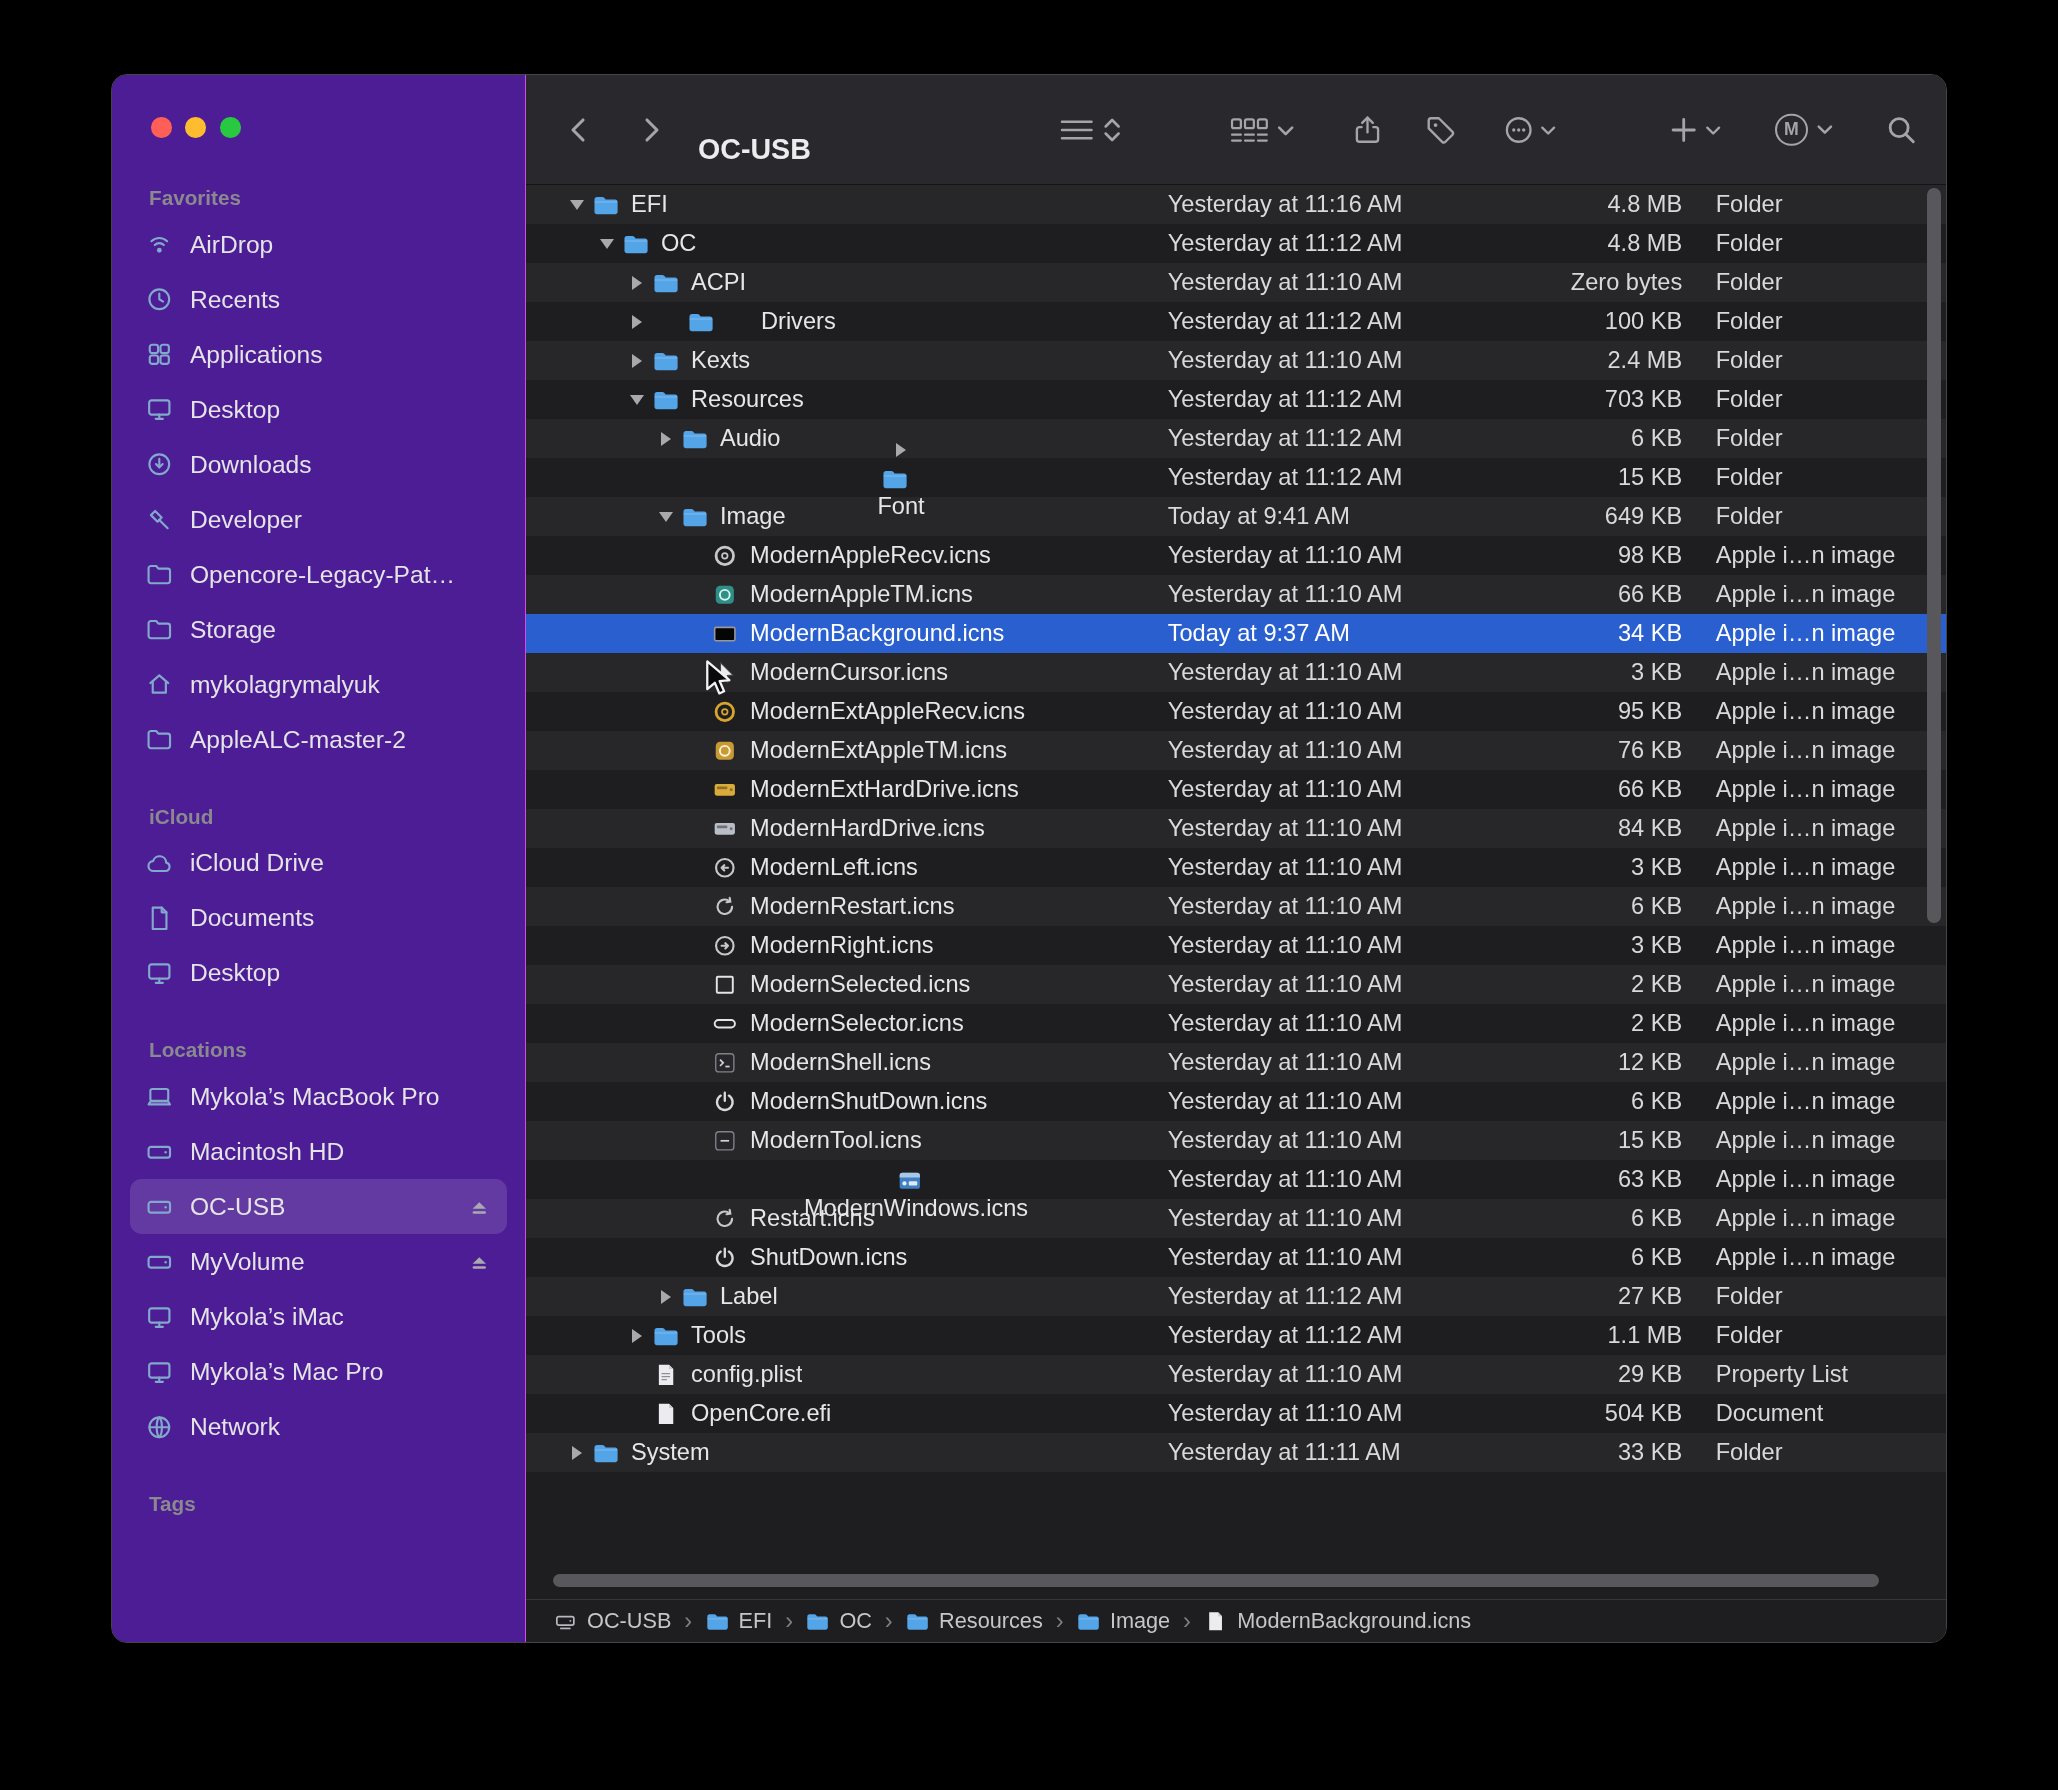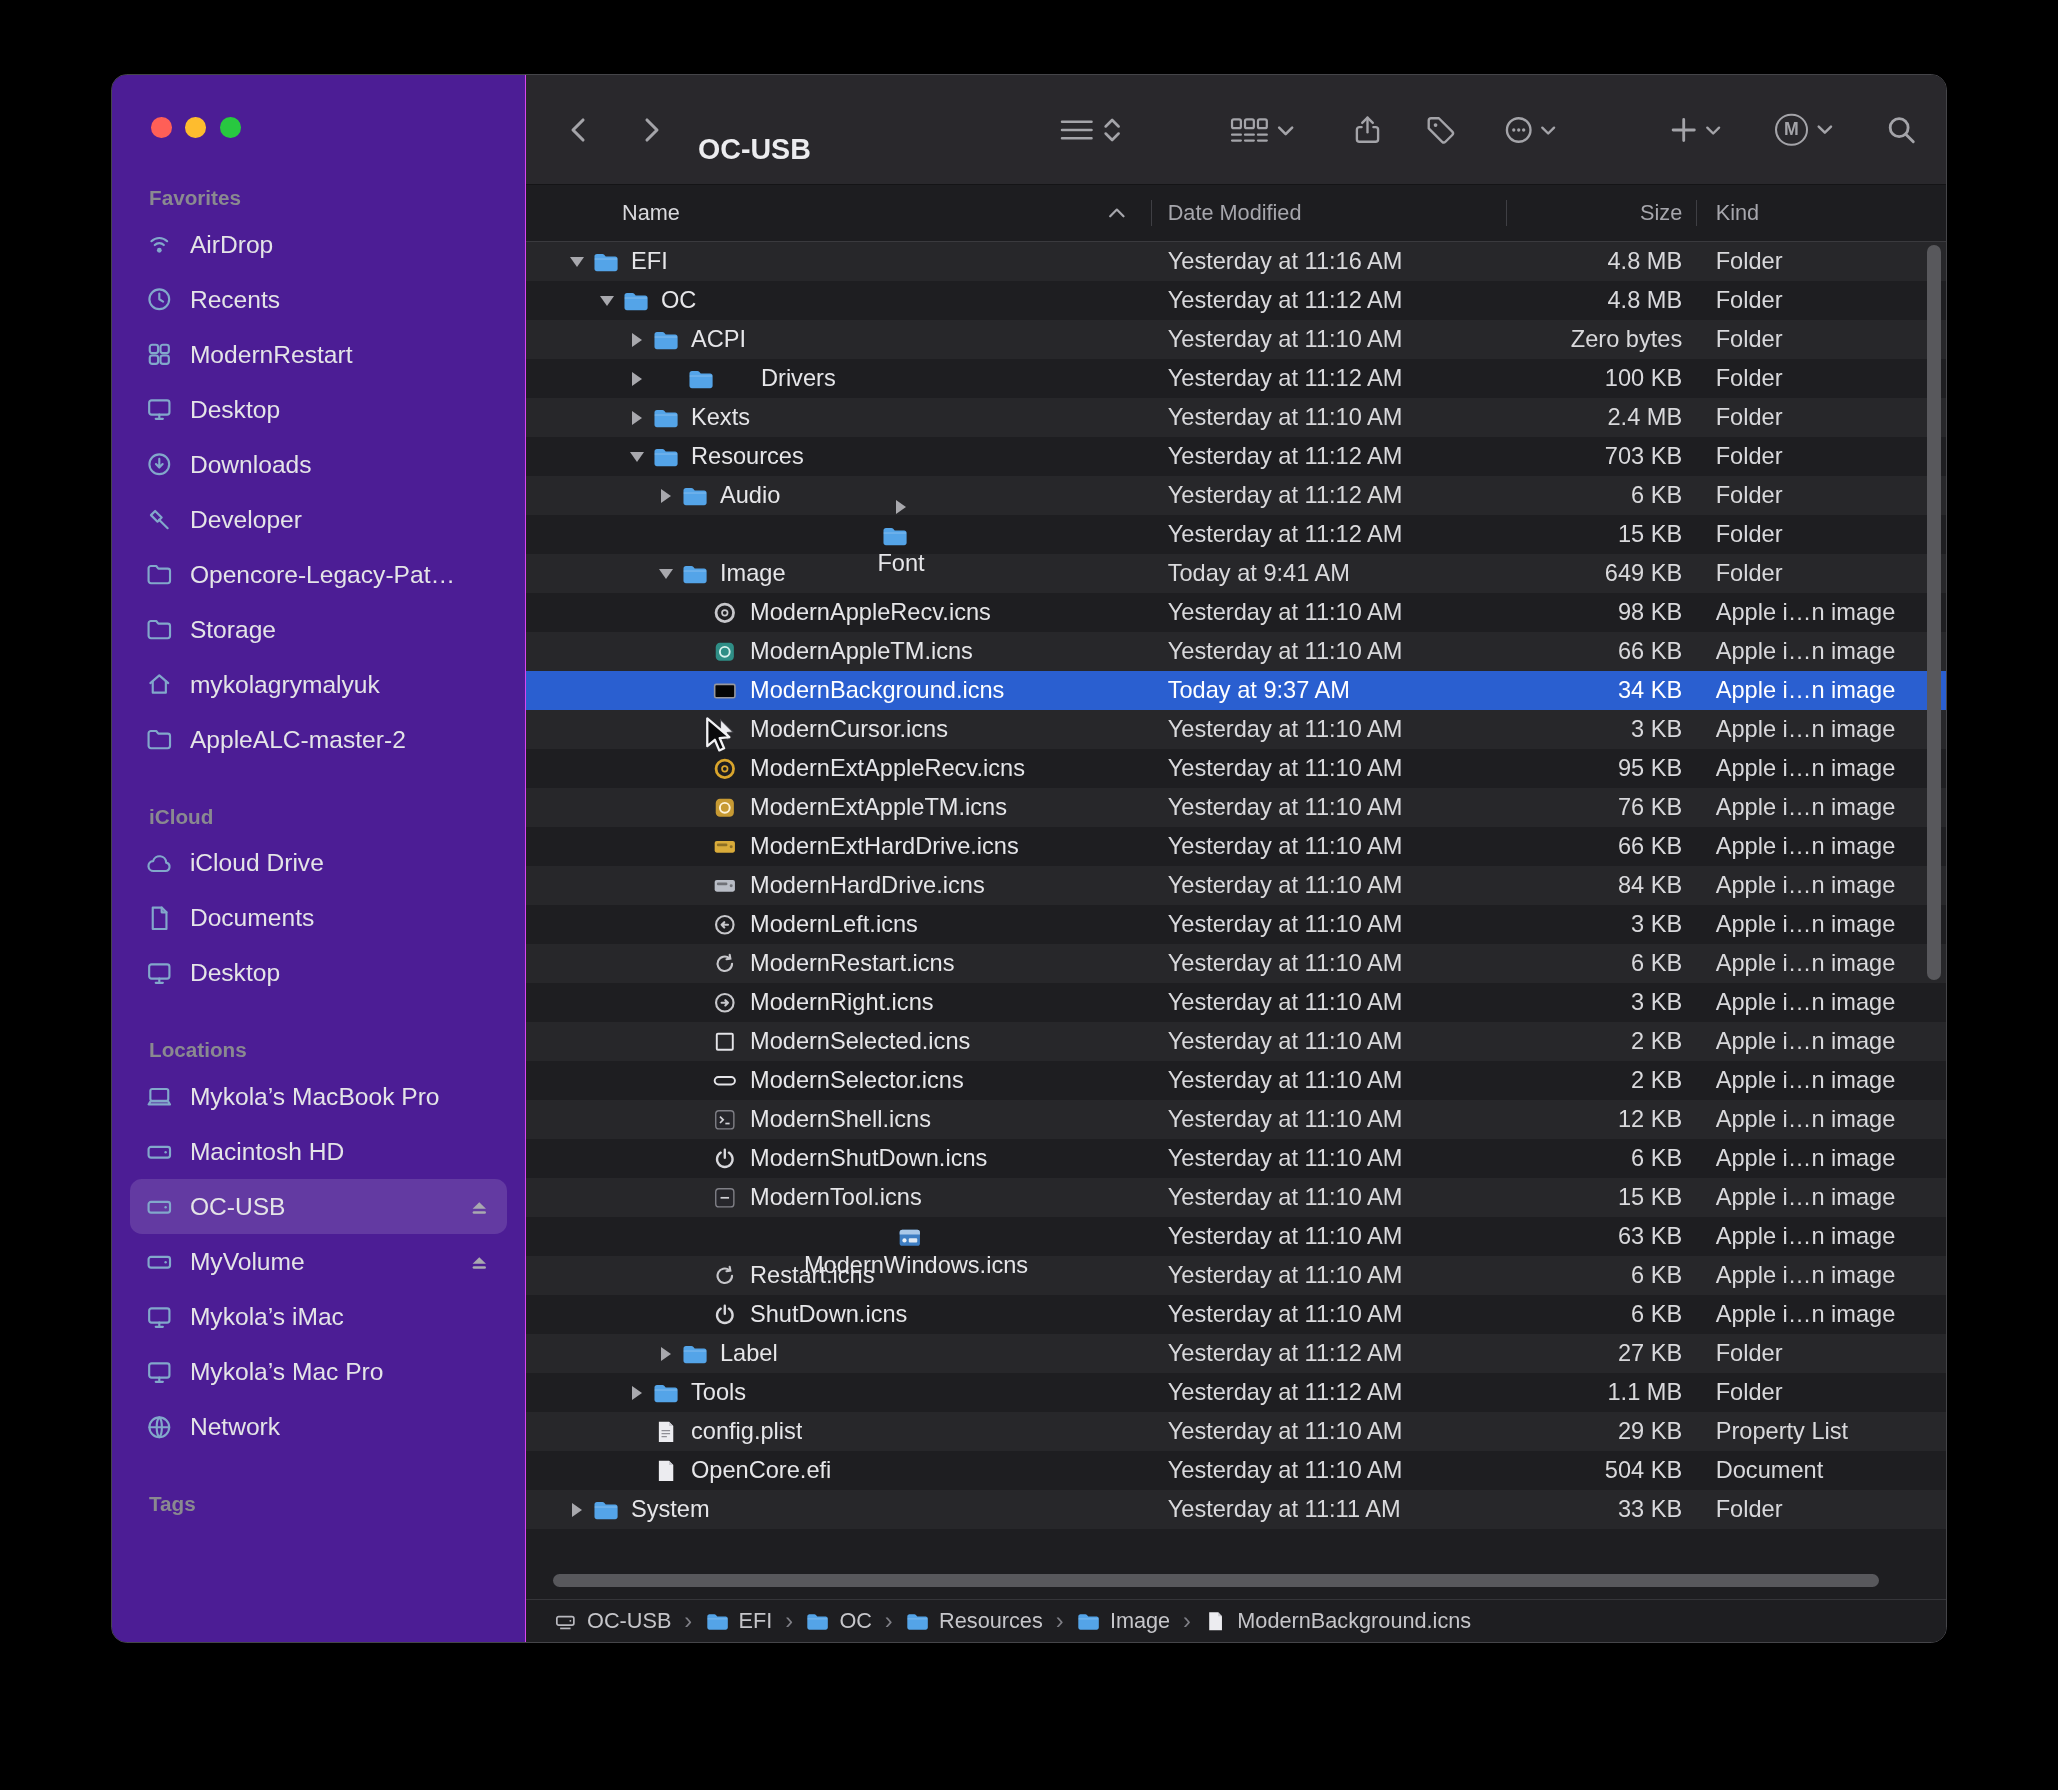--- a/index.html
+++ b/index.html
@@ -107,21 +107,21 @@
           </div>
           <div class="side-item">
             <span class="side-ic">
               <svg viewBox="0 0 24 24" fill="none" stroke="currentColor" stroke-width="1.8" stroke-linecap="round" stroke-linejoin="round">
                 <rect x="4" y="4" width="7" height="7" rx="2"></rect>
                 <rect x="13" y="4" width="7" height="7" rx="2"></rect>
                 <rect x="4" y="13" width="7" height="7" rx="2"></rect>
                 <rect x="13" y="13" width="7" height="7" rx="2"></rect>
               </svg>
             </span>
-            <span class="label">ModernRestart</span>
+            <span class="label">Applications</span>
           </div>
           <div class="side-item">
             <span class="side-ic">
               <svg viewBox="0 0 24 24" fill="none" stroke="currentColor" stroke-width="1.8" stroke-linecap="round" stroke-linejoin="round">
                 <rect x="3.5" y="4.5" width="17" height="12" rx="2"></rect>
                 <path d="M9 20h6M12 16.5V20"></path>
               </svg>
             </span>
             <span class="label">Desktop</span>
           </div>
@@ -358,33 +358,20 @@
           </svg>
       </button>
       <button class="tbtn tb-search">
         <svg viewBox="0 0 28 28" width="33" height="33" fill="none" stroke="currentColor" stroke-width="2.4" stroke-linecap="round">
           <circle cx="12" cy="12" r="7.6"></circle>
             <path d="M17.6 17.6 24 24"></path>
           </svg>
       </button>
     </div>
 
-    <div class="colhead">
-      <div class="ch ch-name">
-        <span>Name</span>
-        <span class="sort">
-          <svg viewBox="0 0 16 10" width="17.7" height="11.8" fill="none" stroke="#a6a6ac" stroke-width="2" stroke-linecap="round" stroke-linejoin="round">
-              <path d="M2 8l6-6 6 6"></path>
-            </svg>
-        </span>
-      </div>
-      <div class="ch ch-date">Date Modified</div>
-      <div class="ch ch-size">Size</div>
-      <div class="ch ch-kind">Kind</div>
-    </div>
 
     <div class="list">
       <div id="rows">
           <div class="row stripe">
             <div class="cell c-name" style="padding-left: 36px;">
               <span class="disc">
                 <span class="tri-d"></span>
               </span>
               <span class="ficon">
                 <svg viewBox="0 0 26 22">

